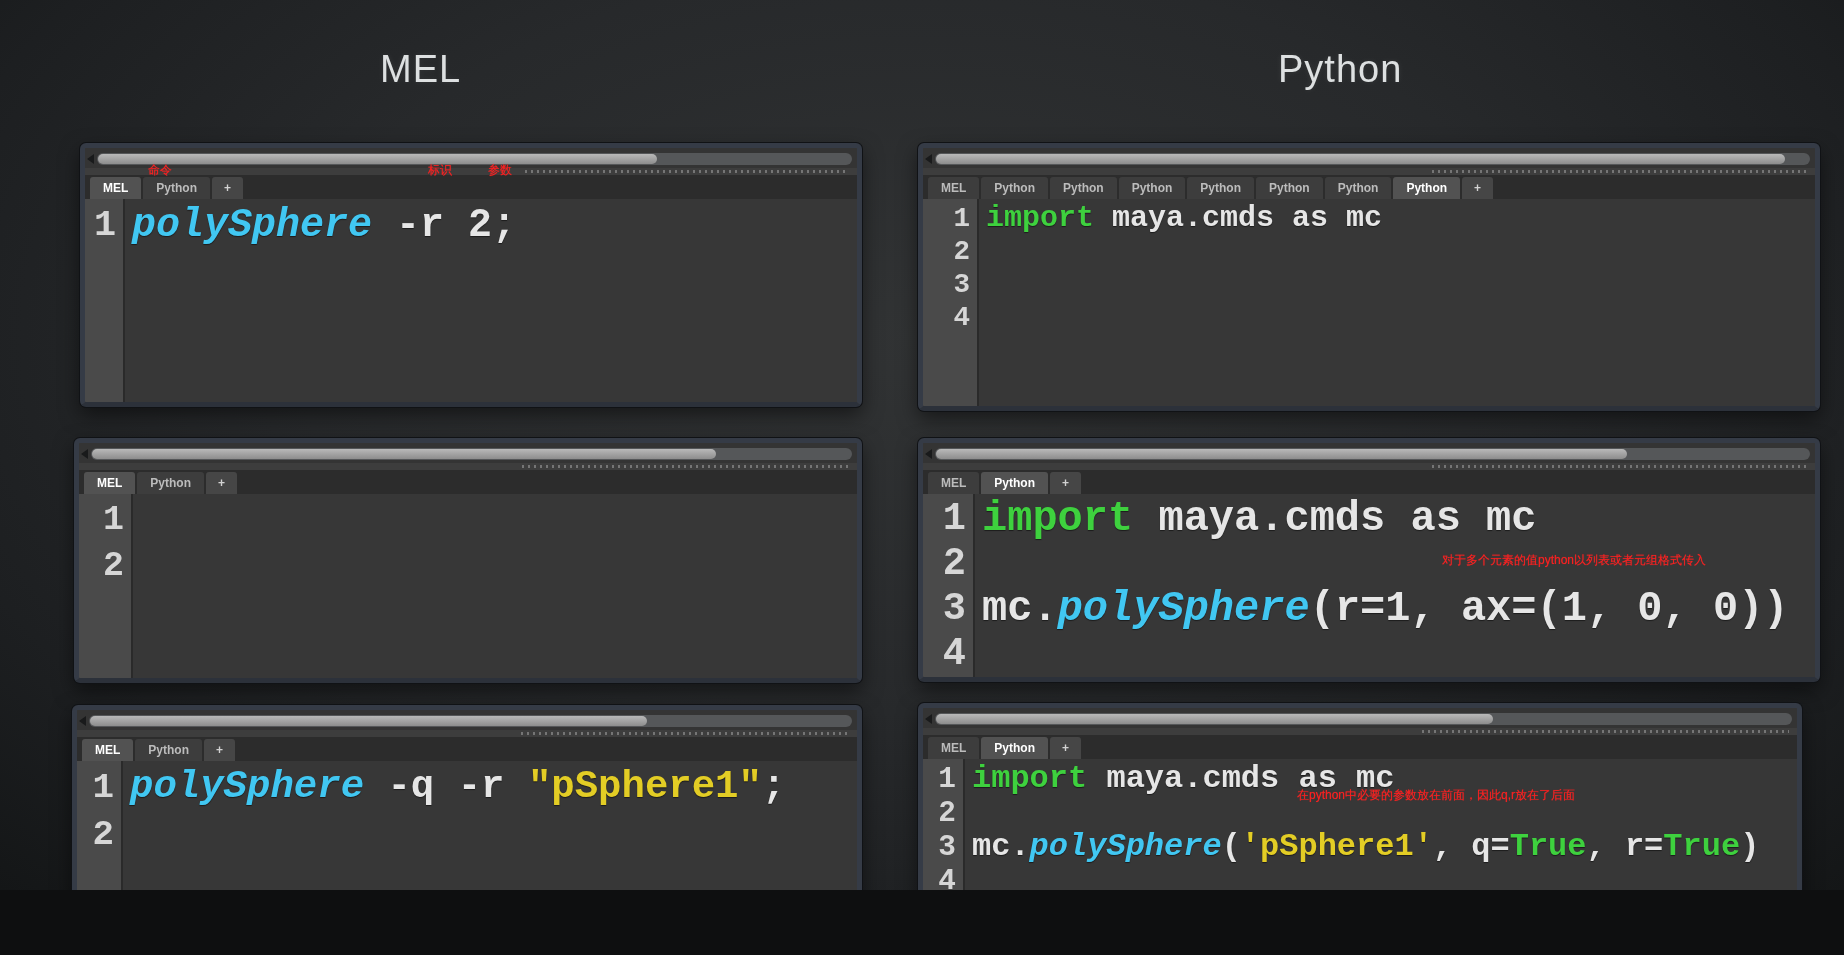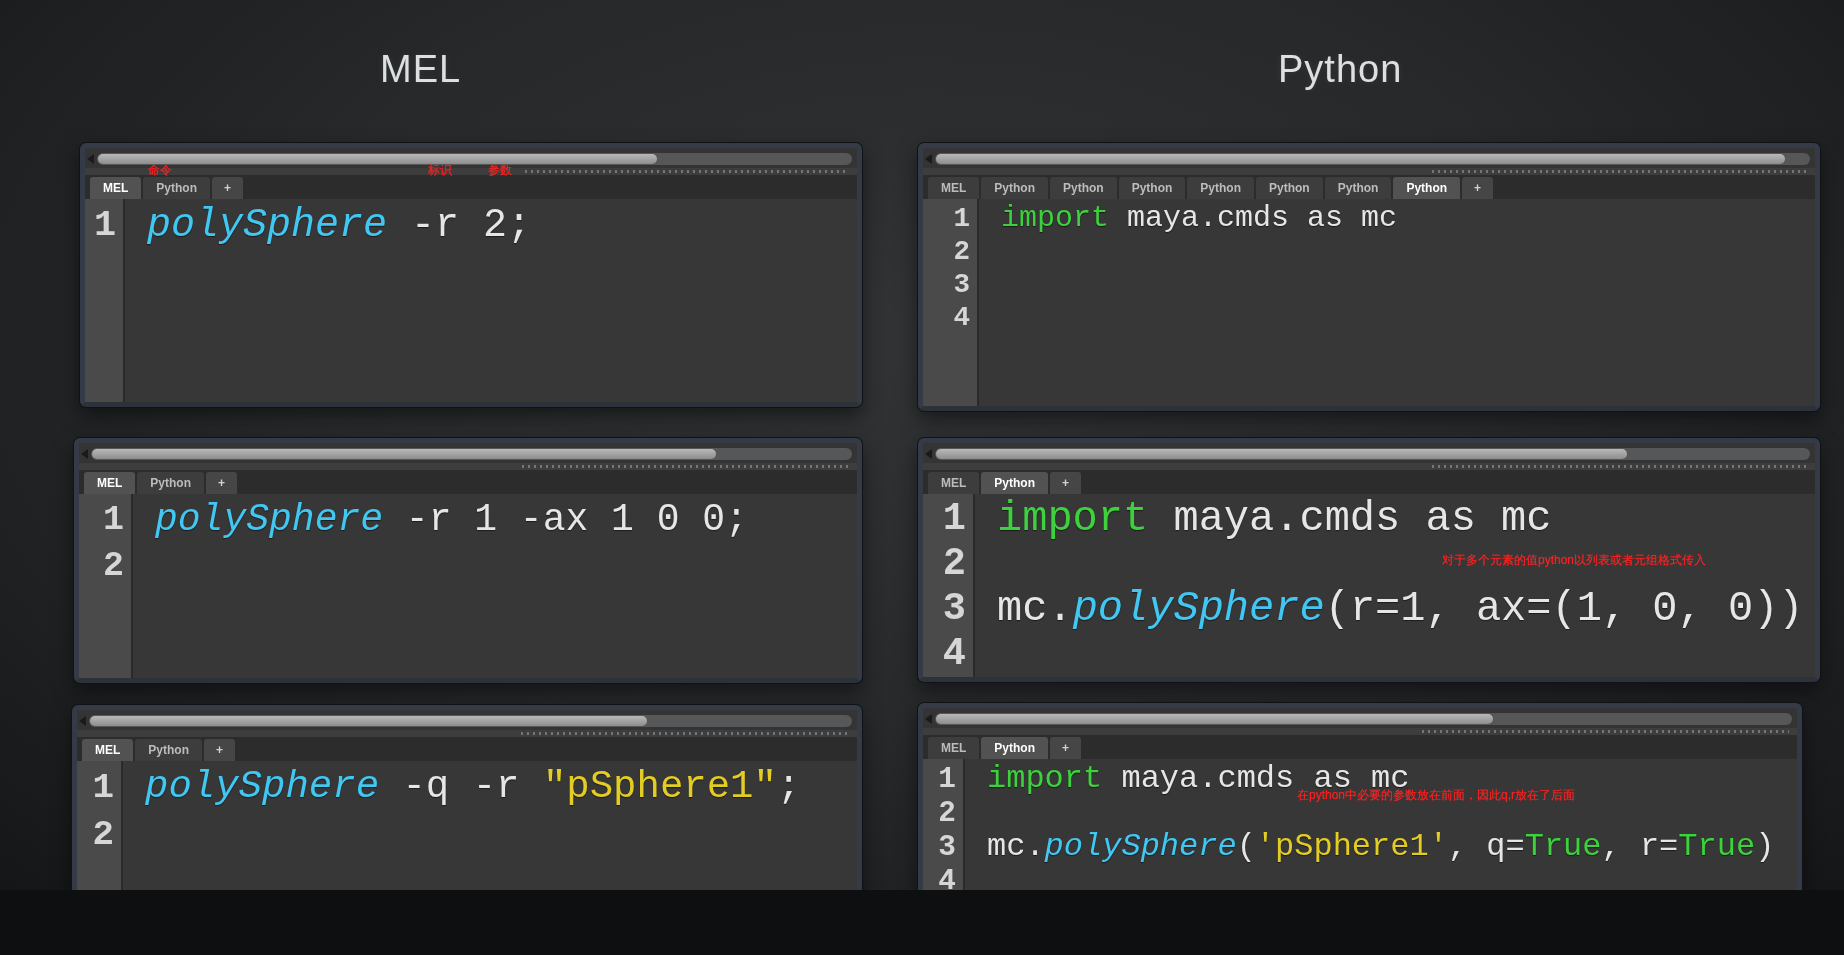--- a/index.html
+++ b/index.html
@@ -52,21 +52,21 @@
   .code-area{flex:1; position:relative; padding-top:3px;
     background:linear-gradient(90deg,
       #4a4a4a 0, #4a4a4a var(--gw),
       #2a2a2a var(--gw), #2a2a2a calc(var(--gw) + 2px),
       #373737 calc(var(--gw) + 2px));
     font-family:"Liberation Mono","DejaVu Sans Mono",monospace;
   }
   .line{display:flex;}
   .ln{flex:0 0 var(--gw); width:var(--gw); box-sizing:border-box; text-align:right; padding-right:7px;
     color:var(--c-num); font-size:calc(var(--fs) * .92); line-height:var(--lh); font-weight:700;}
-  .src{padding-left:24px; font-size:var(--fs); line-height:var(--lh); font-weight:400;
+  .src{padding-left:9px; font-size:var(--fs); line-height:var(--lh); font-weight:700;
     white-space:pre; color:var(--c-pln); text-shadow:0 1px 1px rgba(0,0,0,.5);}
   .tk-cmd{color:var(--c-cmd); font-style:italic;}
   .tk-kw{color:var(--c-kw);}
   .tk-str{color:var(--c-str);}
   .tk-pln{color:var(--c-pln);}
 
   
   .note{position:absolute; color:var(--c-ann); font-size:12px; font-weight:400;
     white-space:nowrap; z-index:9; text-shadow:0 0 1px rgba(255,40,40,.6);}
   #note-cmd{left:148px; top:162px;}
@@ -156,21 +156,20 @@
           <div class="dotstrip"></div>
         </div>
         <div class="tabbar">
           <div class="tab active">MEL</div>
           <div class="tab">Python</div>
           <div class="tab plus">+</div>
         </div>
         <div class="code-area">
           <div class="line">
             <span class="ln">1</span>
-            <span class="src"><span class="tk-cmd">polySphere</span><span class="tk-pln"> -r 1 -ax 1 0 0;</span></span>
           </div>
           <div class="line">
             <span class="ln">2</span>
             <span class="src"></span>
           </div>
         </div>
       </div>
       <div class="panel" id="panel-py-mid">
         <div class="scrollrow">
           <div class="scroll-arrow"></div>

